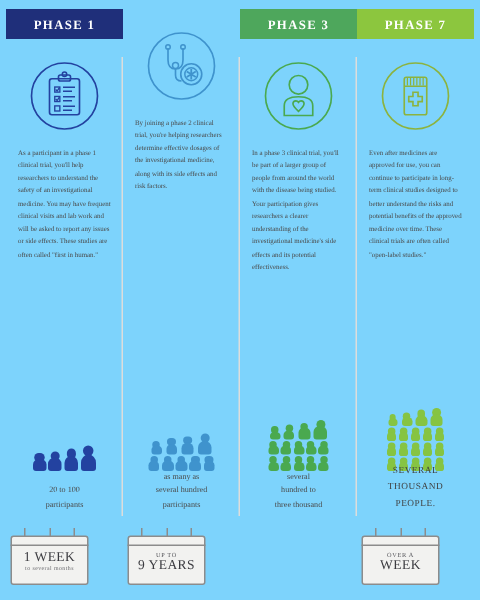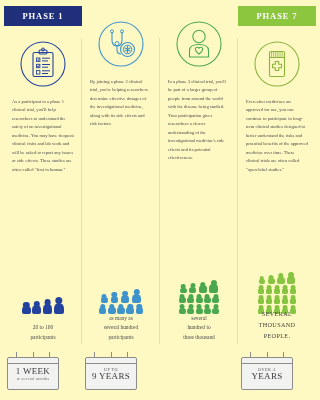--- a/index.html
+++ b/index.html
@@ -5,21 +5,21 @@
   html,body{margin:0;padding:0;}
   body{
     width:320px;height:400px;
     background:#f2f2f0;
     font-family:"Liberation Serif", serif;
     overflow:hidden;
   }
   .infographic{
     position:relative;
     width:320px;height:400px;
-    background:#fef9c3;
+    background:#7dd3fc;
     display:flex;
     box-sizing:border-box;
     padding:6px 4px 0 4px;
   }
   .column{
     position:relative;
     width:78px;
     display:flex;
     flex-direction:column;
     align-items:center;
@@ -339,20 +339,21 @@
         <div class="cal-topline"></div>
         <div class="cal-text">
           <span class="cal-small">UP TO</span>
           <span class="cal-big">9 YEARS</span>
         </div>
       </div>
     </div>
   </div>
 
   <div class="column">
+    <div class="phase-bar" style="background:#4ea75c;">PHASE 3</div>
 
     <div class="icon-wrap">
       <svg width="50" height="50" viewBox="0 0 50 50">
         <circle cx="25" cy="25" r="22" fill="none" stroke="#4aa94f" stroke-width="1.1"></circle>
         <circle cx="25" cy="17.5" r="6.2" fill="none" stroke="#4aa94f" stroke-width="1.1"></circle>
         <path d="M15.5 38 L15.5 31.5 Q15.5 25.5 25 25.5 Q34.5 25.5 34.5 31.5 L34.5 38 Z" fill="none" stroke="#4aa94f" stroke-width="1.1"></path>
         <path d="M25 35.2 C22.4 32.8 21.3 31.6 21.3 30.2 C21.3 29 22.2 28.2 23.3 28.2 C24 28.2 24.6 28.6 25 29.2 C25.4 28.6 26 28.2 26.7 28.2 C27.8 28.2 28.7 29 28.7 30.2 C28.7 31.6 27.6 32.8 25 35.2 Z" fill="none" stroke="#4aa94f" stroke-width="1.1"></path>
       </svg>
     </div>
 
@@ -552,19 +553,19 @@
       <div class="calendar">
         <div class="cal-rings">
           <span class="cal-ring"></span>
             <span class="cal-ring"></span>
             <span class="cal-ring"></span>
         </div>
         <div class="cal-body"></div>
         <div class="cal-topline"></div>
         <div class="cal-text">
           <span class="cal-small">OVER A</span>
-          <span class="cal-big">YEARS</span>
+          <span class="cal-big">WEEK</span>
         </div>
       </div>
     </div>
   </div>
 
 </div>
 
 </body></html>

